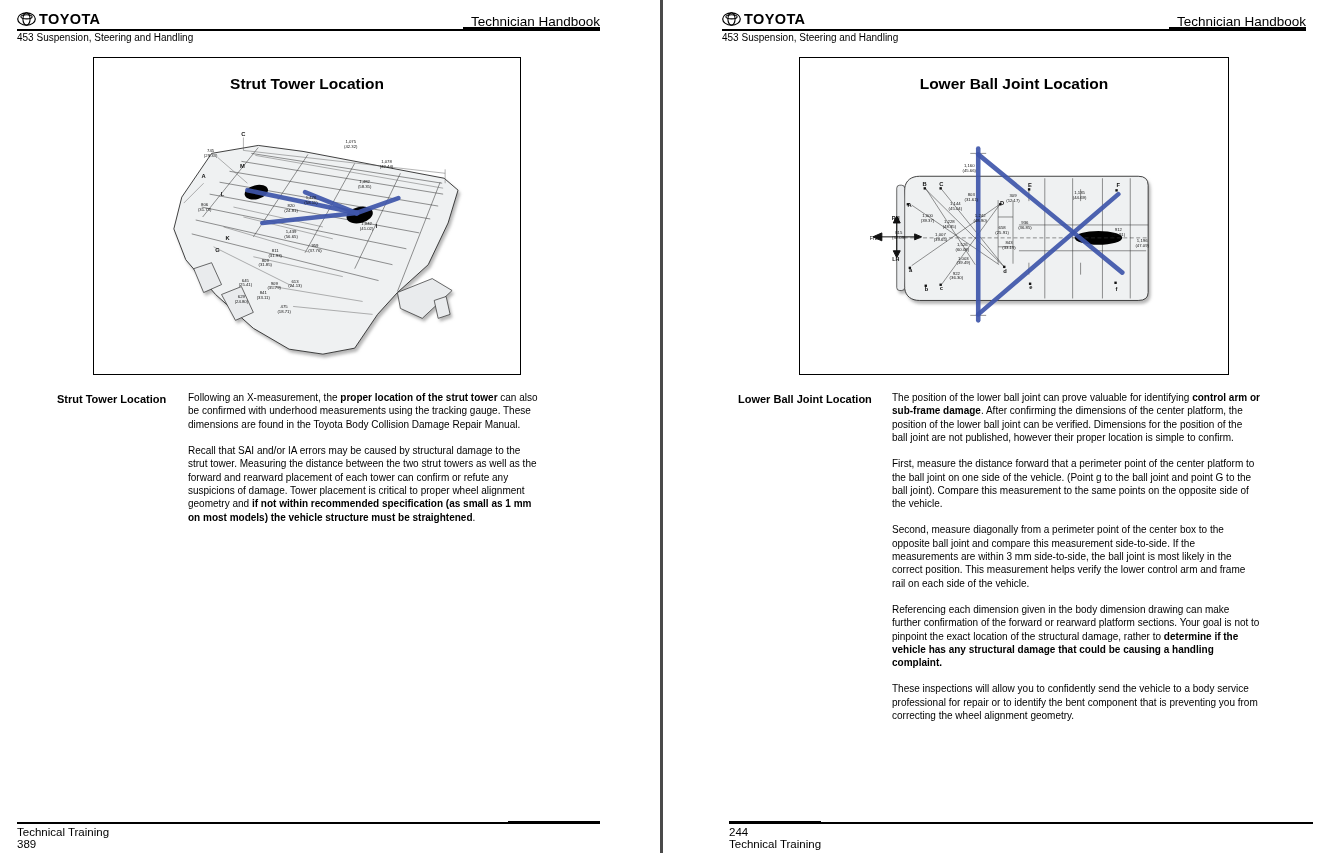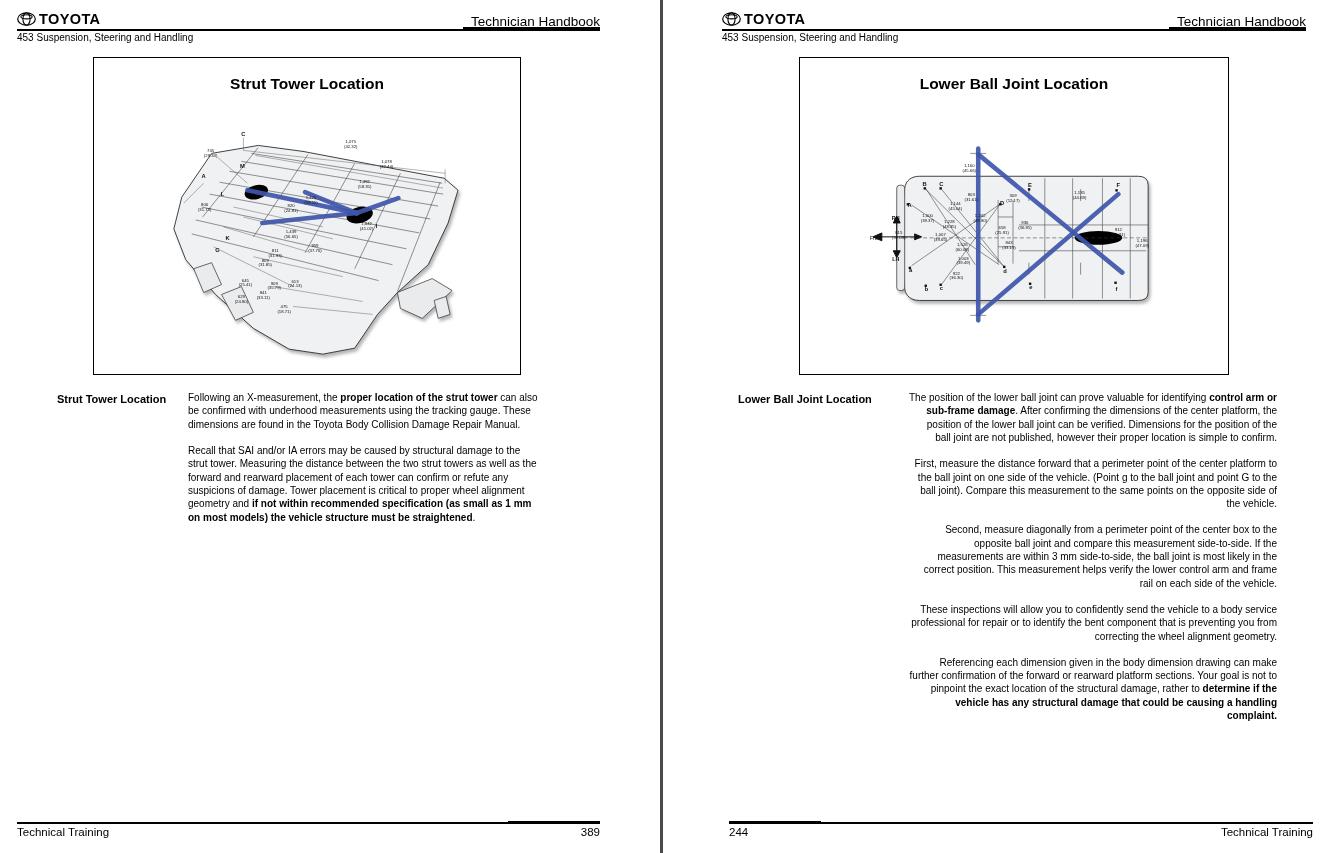--- a/index.html
+++ b/index.html
@@ -33,33 +33,33 @@
   .figure-title{text-align:center;font-weight:bold;font-size:15.5px;margin-top:17px;}
   .figure-box svg{position:absolute;left:0;top:0;width:100%;height:100%;}
 
   
   .content{position:absolute;top:391px;}
   .page.left .content{left:57px;width:483px;}
   .page.right .content{left:75px;width:527px;}
   .side-label{position:absolute;left:0;top:2px;font-weight:bold;font-size:11px;width:150px;}
   .paras{position:absolute;top:0;}
   .page.left .paras{left:131px;width:352px;}
-  .page.right .paras{left:171px;width:368px;text-align:right;}
+  .page.right .paras{left:154px;width:368px;}
   .para{font-size:10px;line-height:13.4px;margin:0 0 12.5px 0;}
   .para .b{font-weight:bold;}
 
   
   .footer{position:absolute;top:822px;height:24px;}
   .page.left .footer{left:17px;width:583px;}
   .page.right .footer{left:66px;width:584px;}
   .footer-rule{position:absolute;left:0;top:0;width:100%;height:1.5px;background:#000;}
   .footer-rule .thick{position:absolute;top:-1.5px;height:3px;width:92px;background:#000;}
   .page.left .footer-rule .thick{right:0;}
   .page.right .footer-rule .thick{left:0;}
-  .footer-text{position:absolute;top:4px;width:100%;display:flex;justify-content:space-between;font-size:11.5px;}
+  .footer-text{position:absolute;top:4px;width:100%;display:flex;justify-content:space-between;font-size:11.5px;flex-direction:column;}
 
   
   svg text{font-family:"Liberation Sans",sans-serif;fill:#111;}
   svg .dim{font-size:4.3px;text-anchor:middle;}
   svg .pt{font-size:5.8px;font-weight:bold;text-anchor:middle;}
   svg .axis{font-size:5.4px;font-weight:bold;text-anchor:middle;}
   svg .axis-front{font-size:5.2px;text-anchor:end;}
   .fig-body{fill:#eff1f2;stroke:#2b2b2b;stroke-width:.9;}
   .fig-part{fill:#e9ebed;stroke:#2b2b2b;stroke-width:.7;}
   .thin line, .thin path{stroke:#3a3a3a;stroke-width:.55;fill:none;}
@@ -313,22 +313,22 @@
           </g>
       </svg>
     </div>
 
     <div class="content">
       <div class="side-label">Lower Ball Joint Location</div>
       <div class="paras">
           <p class="para"><span>The position of the lower ball joint can prove valuable for identifying </span><span class="b">control arm or sub-frame damage</span><span>. After confirming the dimensions of the center platform, the position of the lower ball joint can be verified. Dimensions for the position of the ball joint are not published, however their proper location is simple to confirm.</span></p>
           <p class="para"><span>First, measure the distance forward that a perimeter point of the center platform to the ball joint on one side of the vehicle. (Point g to the ball joint and point G to the ball joint). Compare this measurement to the same points on the opposite side of the vehicle.</span></p>
           <p class="para"><span>Second, measure diagonally from a perimeter point of the center box to the opposite ball joint and compare this measurement side-to-side. If the measurements are within 3 mm side-to-side, the ball joint is most likely in the correct position. This measurement helps verify the lower control arm and frame rail on each side of the vehicle.</span></p>
+          <p class="para"><span>Referencing each dimension given in the body dimension drawing can make further confirmation of the forward or rearward platform sections. Your goal is not to pinpoint the exact location of the structural damage, rather to </span><span class="b">determine if the vehicle has any structural damage that could be causing a handling complaint.</span></p>
           <p class="para"><span>These inspections will allow you to confidently send the vehicle to a body service professional for repair or to identify the bent component that is preventing you from correcting the wheel alignment geometry.</span></p>
-          <p class="para"><span>Referencing each dimension given in the body dimension drawing can make further confirmation of the forward or rearward platform sections. Your goal is not to pinpoint the exact location of the structural damage, rather to </span><span class="b">determine if the vehicle has any structural damage that could be causing a handling complaint.</span></p>
         </div>
     </div>
 
     <div class="footer">
       <div class="footer-rule">
           <div class="thick"></div>
         </div>
       <div class="footer-text">
         <span>244</span>
         <span>Technical Training</span>

